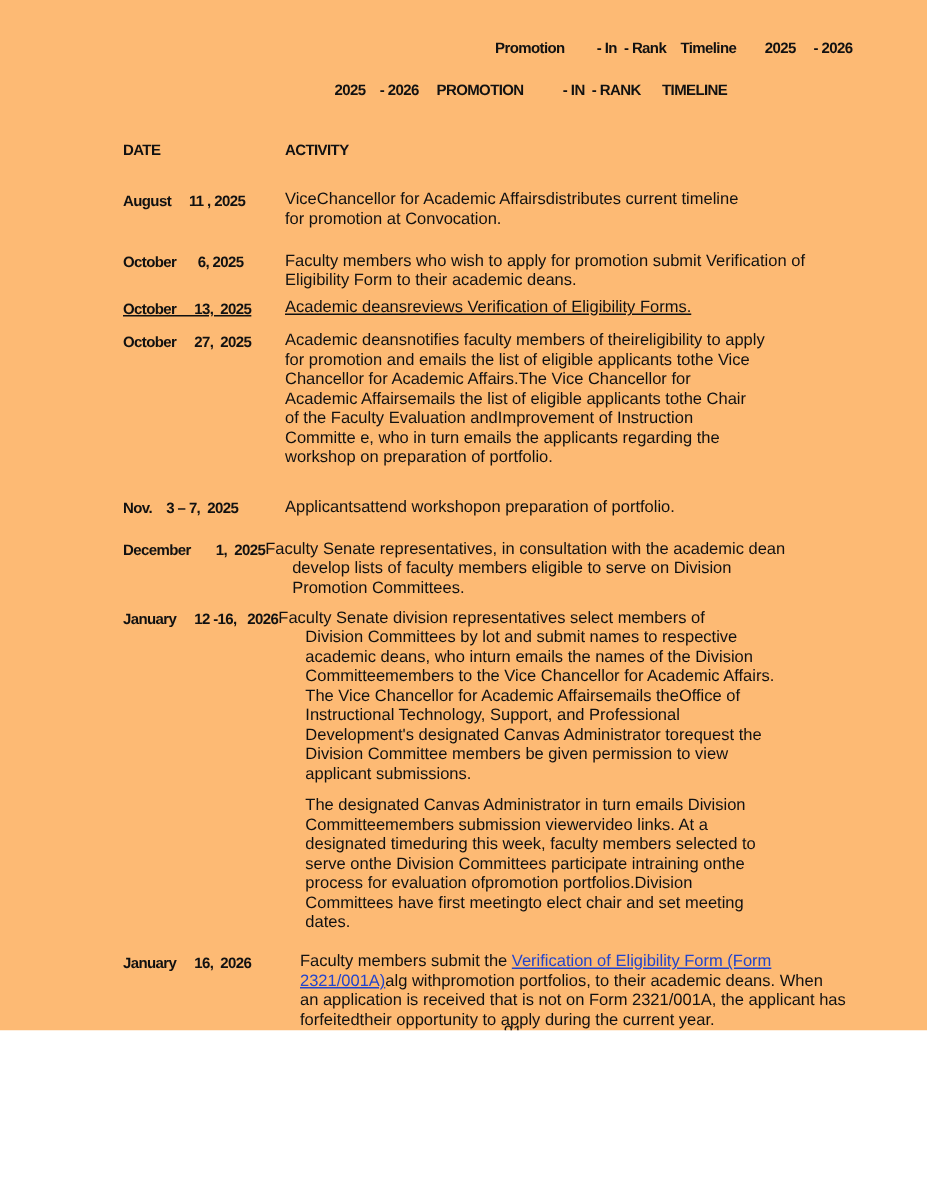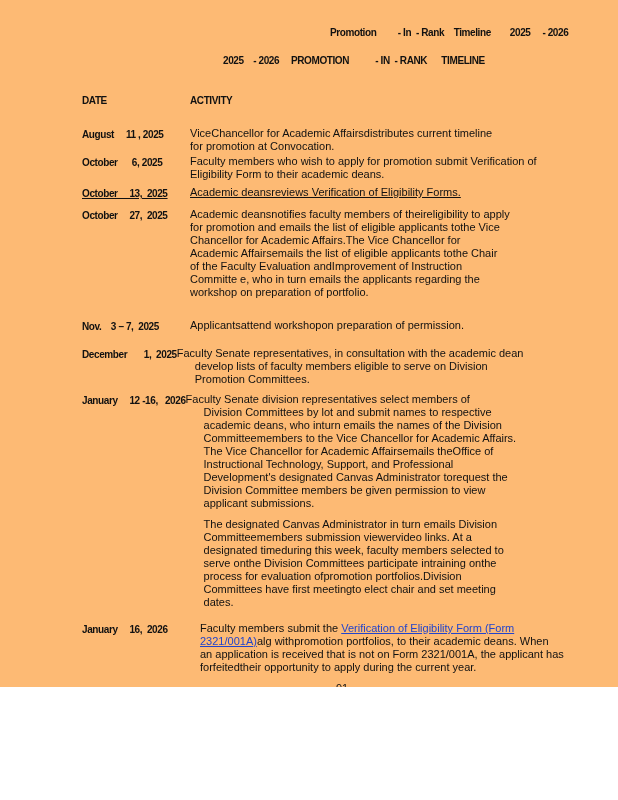--- a/index.html
+++ b/index.html
@@ -37,21 +37,21 @@
   .row-near .date{flex:0 0 93px;}
   .act{
     flex:1;
     font-size:11px;
     line-height:13px;
     white-space:pre-line;
   }
   .act-hang{padding-left:18px;text-indent:-18px;}
   .act-para2{padding-left:18px;text-indent:0;margin-top:8px;}
   .act-r7{padding-left:10px;}
-  .r0{margin-bottom:2px;}
+  .r0{margin-bottom:15px;}
   .r1{margin-bottom:5px;}
   .r2{margin-bottom:8px;text-decoration:underline;}
   .r3{margin-bottom:20px;}
   .r4{margin-bottom:14px;}
   .r5{margin-bottom:7px;}
   .r6{margin-bottom:13px;}
   .doclink{color:#2244cc;text-decoration:underline;cursor:pointer;}
   .page-number{
     position:absolute;top:682px;left:0;width:100%;
     text-align:center;font-size:11px;line-height:13px;
@@ -97,21 +97,21 @@
 for promotion and emails the list of eligible applicants tothe Vice
 Chancellor for Academic Affairs.The Vice Chancellor for
 Academic Affairsemails the list of eligible applicants tothe Chair
 of the Faculty Evaluation andImprovement of Instruction
 Committe e, who in turn emails the applicants regarding the
 workshop on preparation of portfolio.</div>
     </div>
 
     <div class="row r4">
       <div class="date">Nov.    3 – 7,  2025</div>
-      <div class="act">Applicantsattend workshopon preparation of permission.</div>
+      <div class="act">Applicantsattend workshopon preparation of portfolio.</div>
     </div>
 
     <div class="row r5 row-near">
       <div class="date">December       1,  2025</div>
       <div class="act act-hang">Faculty Senate representatives, in consultation with the academic dean
 develop lists of faculty members eligible to serve on Division
 Promotion Committees.</div>
     </div>
 
     <div class="row r6 row-near">

